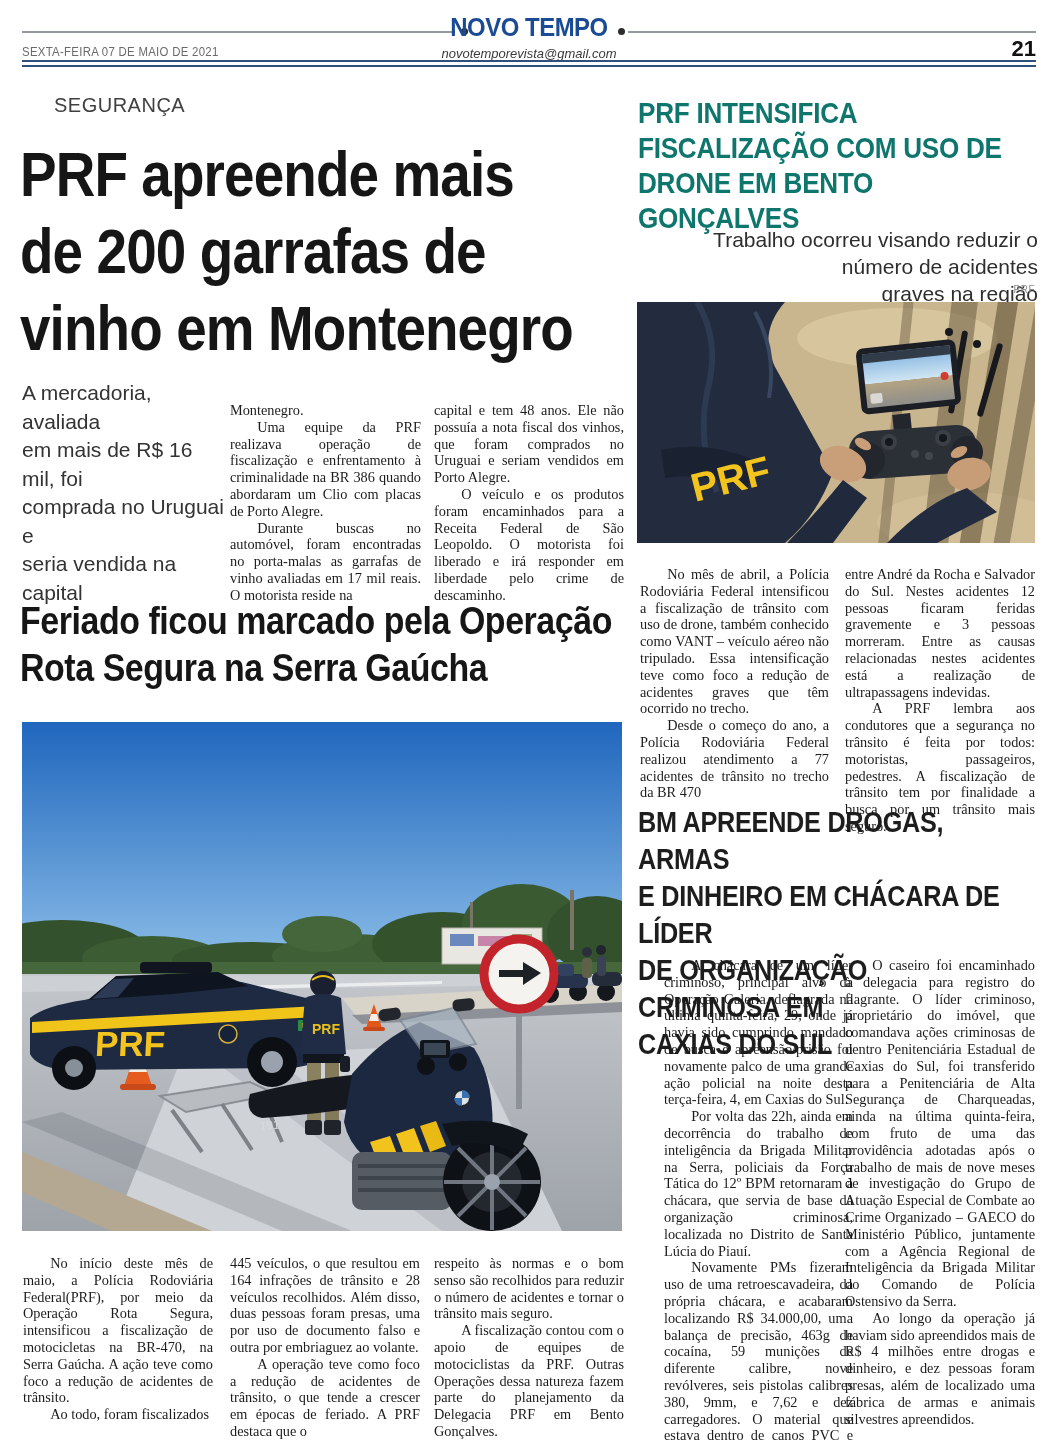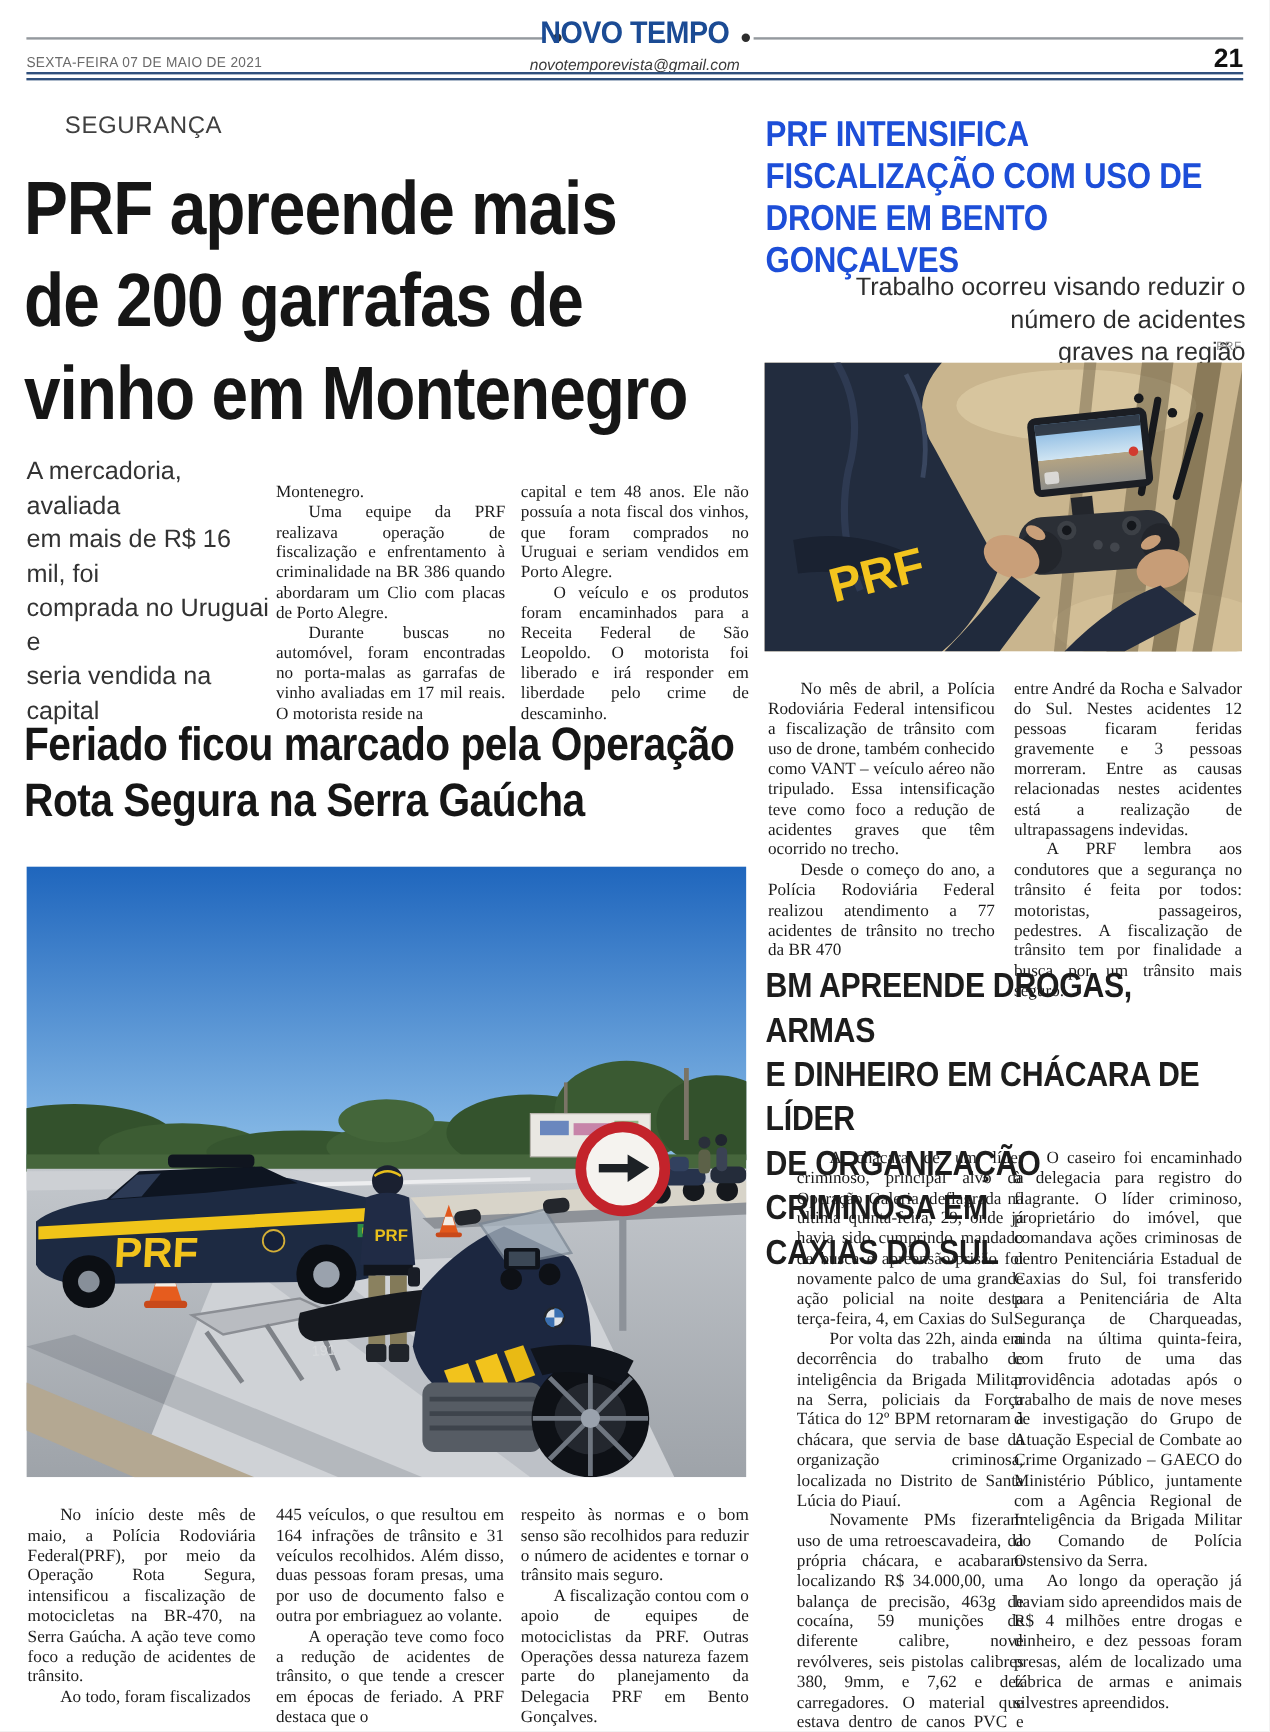--- a/index.html
+++ b/index.html
@@ -20,21 +20,21 @@
            border-top:2px solid #30507c;border-bottom:2px solid #30507c;}
   
   .cond{display:inline-block;transform:scaleX(0.87);transform-origin:0 0;white-space:pre-line;}
   #kicker{position:absolute;left:22px;top:94px;font-size:20px;color:#404040;
           font-weight:500;letter-spacing:0.5px;margin-left:32px;}
   #hl-wine{position:absolute;left:20px;top:136px;font-size:63px;line-height:77px;
            font-weight:bold;color:#161616;letter-spacing:-1px;}
   #hl-feriado{position:absolute;left:20px;top:597px;font-size:39px;line-height:47px;
               font-weight:bold;color:#161616;letter-spacing:-0.5px;}
   #hl-drone{position:absolute;left:638px;top:95px;font-size:30px;line-height:35px;
-            font-weight:bold;color:#1d4ed8;letter-spacing:-0.3px;}
+            font-weight:bold;color:#0f766e;letter-spacing:-0.3px;}
   #hl-bm{position:absolute;left:638px;top:804px;font-size:29px;line-height:37px;
          font-weight:bold;color:#1d1d1d;letter-spacing:-0.3px;}
   #standfirst{position:absolute;left:22px;top:379px;width:205px;font-size:21px;
               line-height:28.5px;color:#333;white-space:pre-line;}
   #subhead{position:absolute;left:638px;top:226px;width:400px;font-size:21px;
            line-height:27px;color:#2e2e2e;white-space:pre-line;text-align:right;}
   #photo-credit{position:absolute;left:638px;top:284px;width:397px;text-align:right;
                 font-size:10px;color:#8a8a8a;letter-spacing:0.5px;}
   
   .serif-col{position:absolute;font-family:"Liberation Serif",serif;font-size:14.3px;
@@ -215,21 +215,21 @@
       <circle cx="470" cy="460" r="8" fill="#9aa2ad"></circle>
       <path d="M420,402 Q470,392 506,412 L496,432 Q460,416 430,424 Z" fill="#10141b"></path>
     </g>
   </svg>
 
   <div class="serif-col" style="left:23px;top:1255px;width:190px;height:186px;">
       <p class="ind">No início deste mês de maio, a Polícia Rodoviária Federal(PRF), por meio da Operação Rota Segura, intensificou a fiscalização de motocicletas na BR-470, na Serra Gaúcha. A ação teve como foco a redução de acidentes de trânsito.</p>
       <p class="ind">Ao todo, foram fiscalizados</p>
     </div>
   <div class="serif-col" style="left:230px;top:1255px;width:190px;height:186px;">
-      <p class="">445 veículos, o que resultou em 164 infrações de trânsito e 31 veículos recolhidos. Além disso, duas pessoas foram presas, uma por uso de documento falso e outra por embriaguez ao volante.</p>
+      <p class="">445 veículos, o que resultou em 164 infrações de trânsito e 28 veículos recolhidos. Além disso, duas pessoas foram presas, uma por uso de documento falso e outra por embriaguez ao volante.</p>
       <p class="ind">A operação teve como foco a redução de acidentes de trânsito, o que tende a crescer em épocas de feriado. A PRF destaca que o</p>
     </div>
   <div class="serif-col" style="left:434px;top:1255px;width:190px;height:186px;">
       <p class="">respeito às normas e o bom senso são recolhidos para reduzir o número de acidentes e tornar o trânsito mais seguro.</p>
       <p class="ind">A fiscalização contou com o apoio de equipes de motociclistas da PRF. Outras Operações dessa natureza fazem parte do planejamento da Delegacia PRF em Bento Gonçalves.</p>
     </div>
 
   <div id="hl-drone"><span class="cond">PRF INTENSIFICA
 FISCALIZAÇÃO COM USO DE
 DRONE EM BENTO GONÇALVES</span></div>

